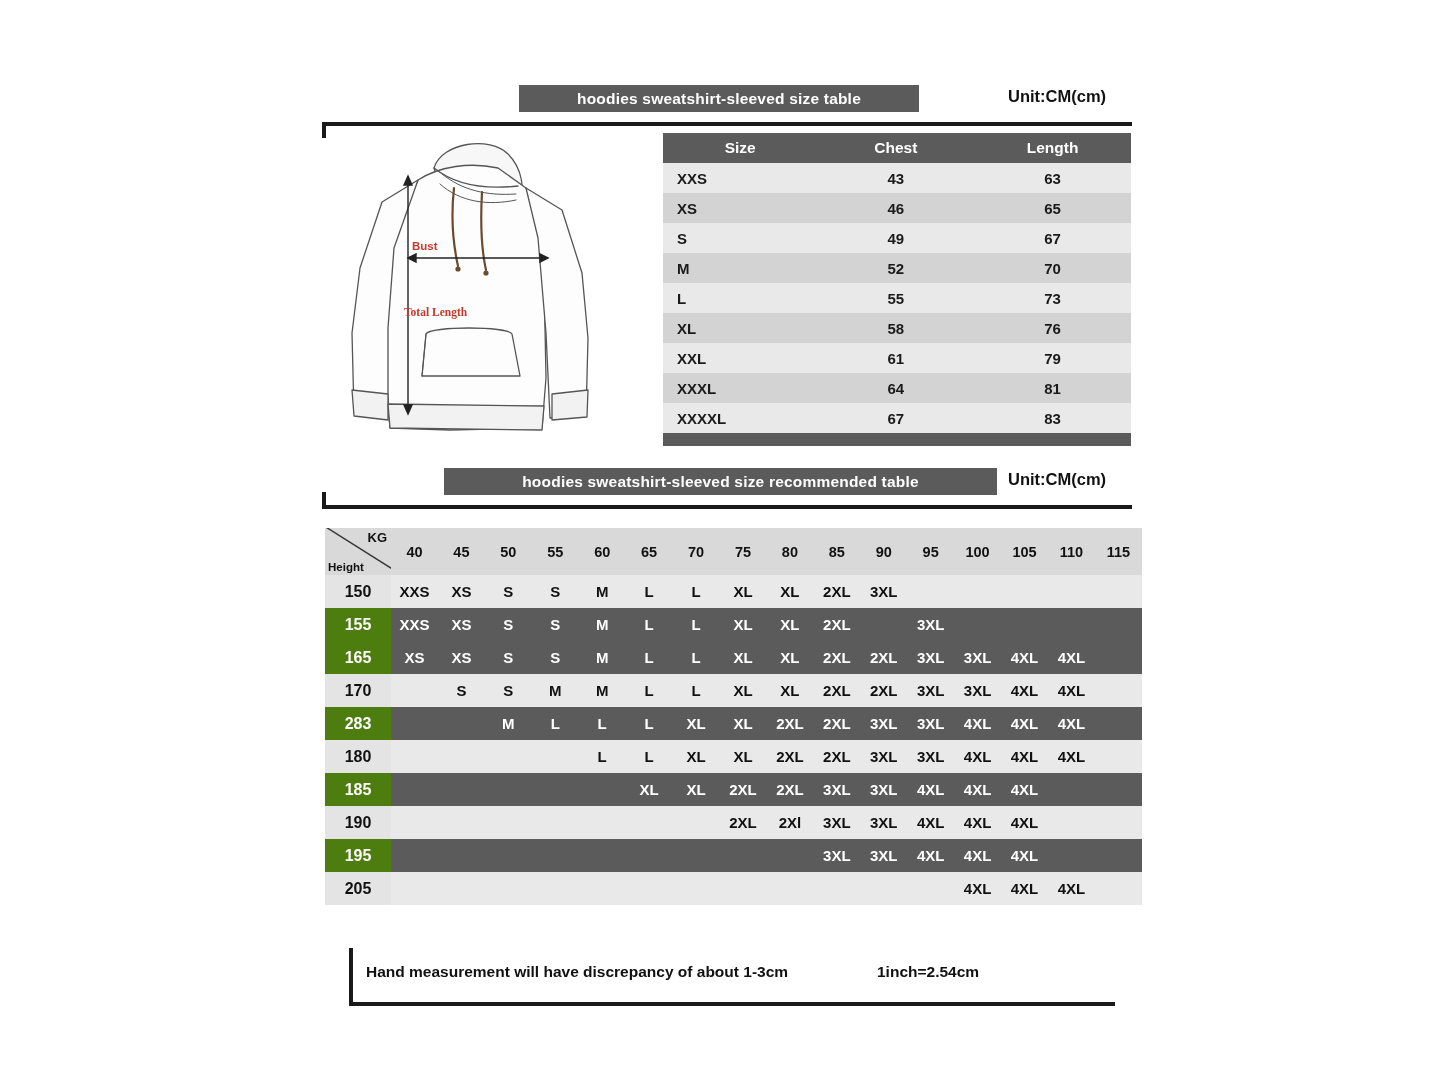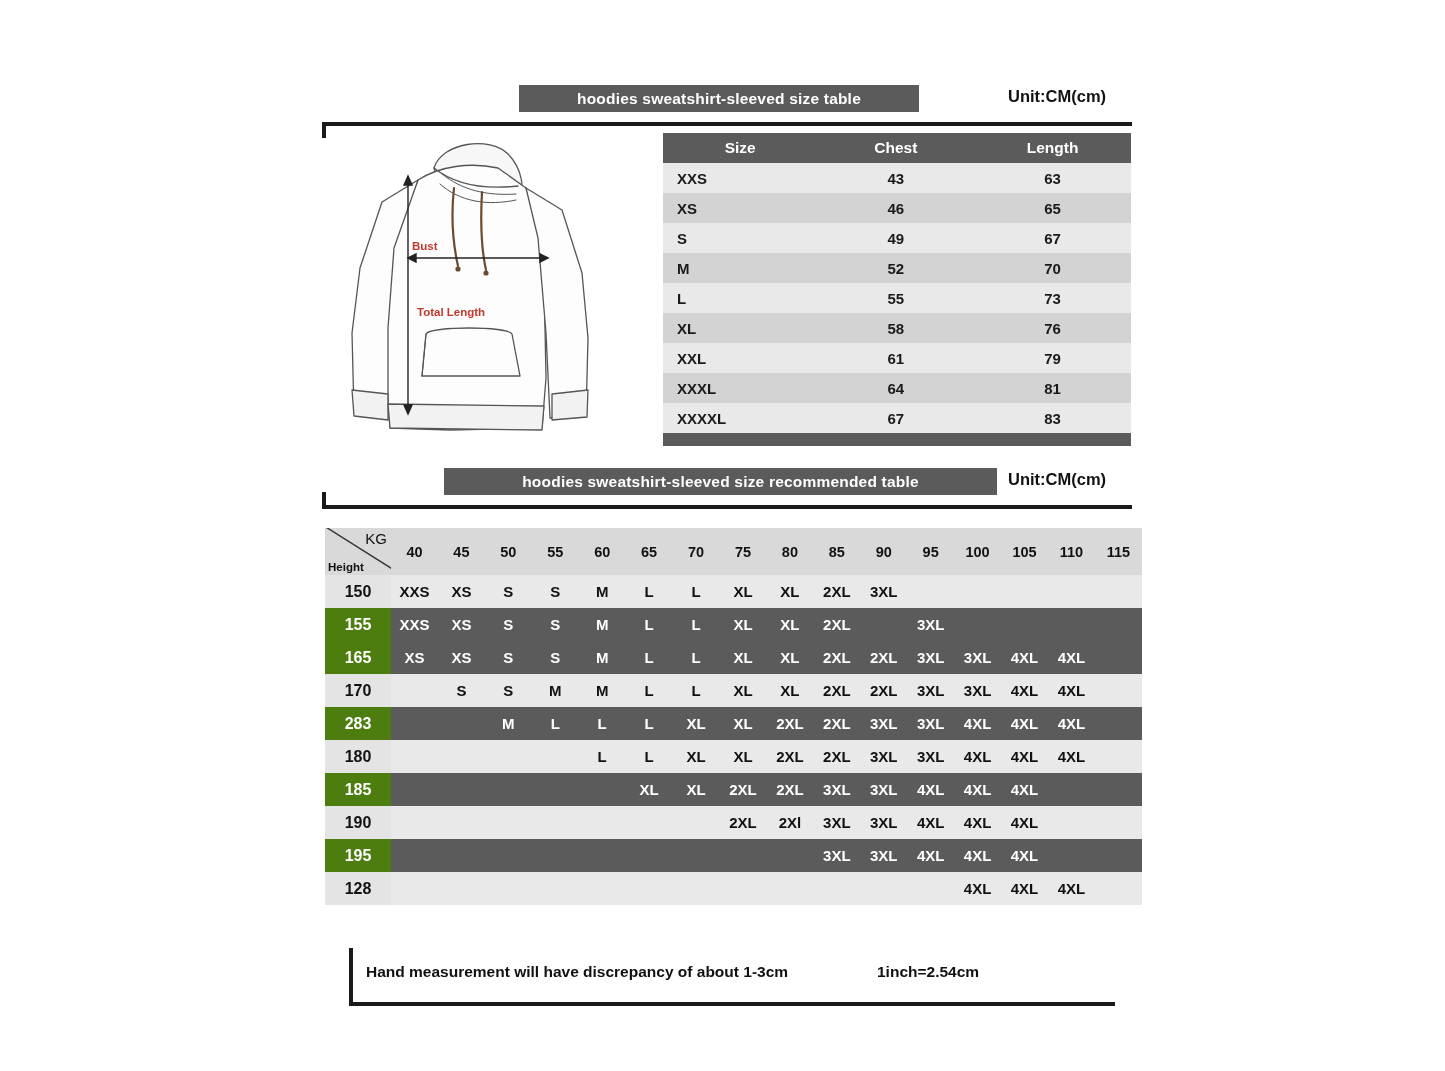--- a/index.html
+++ b/index.html
@@ -115,22 +115,22 @@
     overflow: hidden;
   }
   .corner-inner .diag {
     position: absolute;
     left: -6px; top: -6px;
     width: 96px; height: 62px;
   }
   .corner-inner .kg {
     position: absolute;
     right: 4px; top: 2px;
-    font-size: 15px;
-    font-weight: normal;
+    font-size: 13px;
+    font-weight: bold;
   }
   .corner-inner .ht {
     position: absolute;
     left: 3px; bottom: 2px;
     font-size: 11.5px;
     font-weight: bold;
   }
   #rec-table tbody tr.light td { background: #e9e9e9; color: #111; }
   #rec-table tbody tr.dark  td { background: #5b5b5b; color: #ffffff; }
   #rec-table tbody td.hcell { font-size: 16px; }
@@ -214,21 +214,21 @@
         <polygon points="78,130 86,126 86,134"></polygon>
         <polygon points="218,130 210,126 210,134"></polygon>
 
         <line x1="78" y1="48" x2="78" y2="286"></line>
         <polygon points="78,48 74,57 82,57"></polygon>
         <polygon points="78,286 74,277 82,277"></polygon>
       </g>
     </svg>
 
     <div class="fig-label" style="left:74px; top:112px;">Bust</div>
-    <div class="fig-label" style="left:79px; top:178px;">Total Length</div>
+    <div class="fig-label" style="left:66px; top:178px;font-family:Liberation Serif, serif;">Total Length</div>
   </div>
 
   <table id="size-table">
     <colgroup>
       <col style="width:33%">
       <col style="width:33.5%">
       <col style="width:33.5%">
     </colgroup>
     <thead>
       <tr>
@@ -524,21 +524,21 @@
         <td>3XL</td>
         <td>3XL</td>
         <td>4XL</td>
         <td>4XL</td>
         <td>4XL</td>
         <td></td>
         <td></td>
       </tr>
 
       <tr class="light">
-        <td class="hcell">128</td>
+        <td class="hcell">205</td>
         <td></td>
         <td></td>
         <td></td>
         <td></td>
         <td></td>
         <td></td>
         <td></td>
         <td></td>
         <td></td>
         <td></td>

